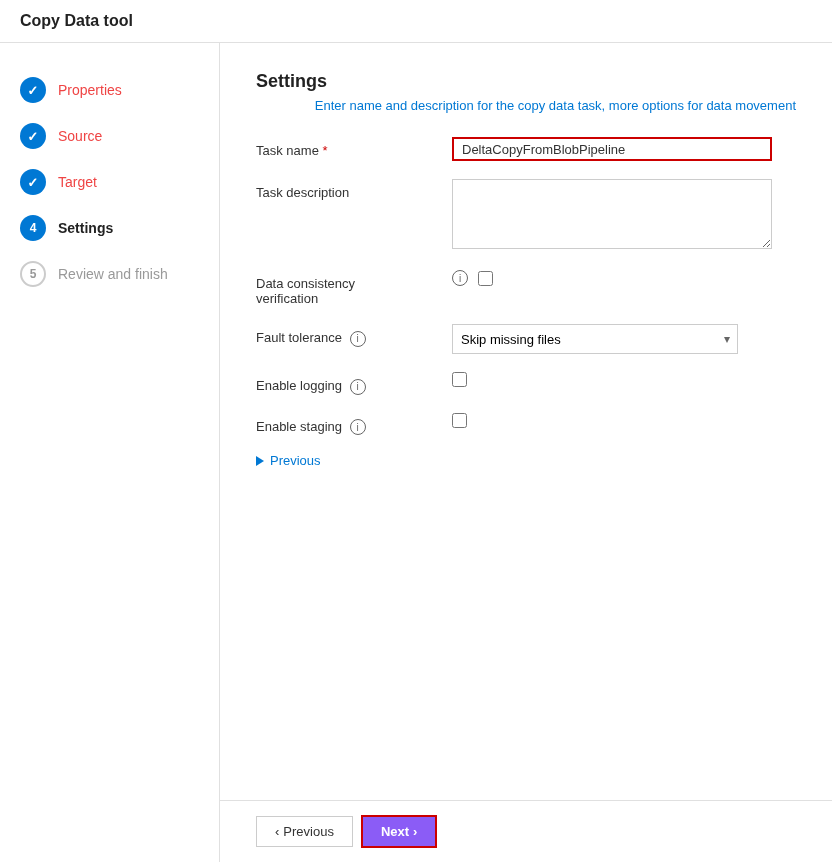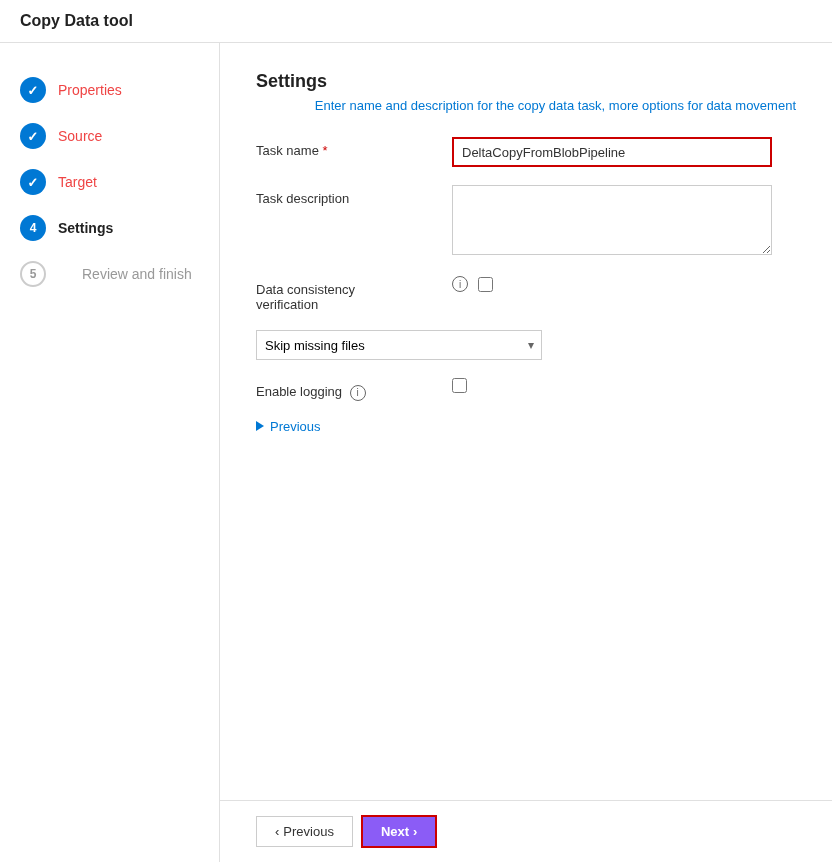--- a/index.html
+++ b/index.html
@@ -79,21 +79,20 @@
     }
     .step-label.active {
       font-weight: 600;
       color: #222;
     }
     .step-label.completed {
       color: #ef4444;
     }
     .step-label.inactive {
       color: #999;
-      margin-left: 24px;
     }
 
     .checkmark {
       font-size: 13px;
     }
 
     
     .content-area {
       flex: 1;
       display: flex;
@@ -140,21 +139,21 @@
       color: #cc0000;
     }
 
     .form-control-area {
       flex: 1;
     }
 
     .text-input {
       width: 100%;
       max-width: 320px;
-      height: 30px;
+      height: 24px;
       border: 2px solid #cc0000;
       padding: 4px 8px;
       font-size: 13px;
       outline: none;
       color: #333;
     }
 
     .textarea-input {
       width: 100%;
       max-width: 320px;
@@ -352,20 +351,24 @@
         </div>
         <div class="form-control-area">
           <div class="checkbox-row">
             <span class="info-icon">i</span>
             <input type="checkbox" class="form-checkbox" style="">
           </div>
         </div>
       </div>
 
       <div class="form-row">
+        <div class="form-label">
+          <span>Fault tolerance</span>
+          <span class="info-icon" style="margin-left:4px;">i</span>
+        </div>
         <div class="form-control-area">
           <div class="select-wrapper">
             <select class="form-select">
               <option>Skip missing files</option>
               <option>No fault tolerance</option>
               <option>Skip forbidden files</option>
             </select>
             <span class="select-arrow">▾</span>
           </div>
         </div>
@@ -374,20 +377,29 @@
       <div class="form-row">
         <div class="form-label">
           <span>Enable logging</span>
           <span class="info-icon" style="margin-left:4px;">i</span>
         </div>
         <div class="form-control-area">
           <input type="checkbox" class="form-checkbox" style="">
         </div>
       </div>
 
+      <div class="form-row">
+        <div class="form-label">
+          <span>Enable staging</span>
+          <span class="info-icon" style="margin-left:4px;">i</span>
+        </div>
+        <div class="form-control-area">
+          <input type="checkbox" class="form-checkbox" style="">
+        </div>
+      </div>
 
       <div class="advanced-row">
         <span class="triangle-right"></span>
         <span>Previous</span>
       </div>
 
     </div>
 
     <div class="footer">
       <button class="btn-previous">

